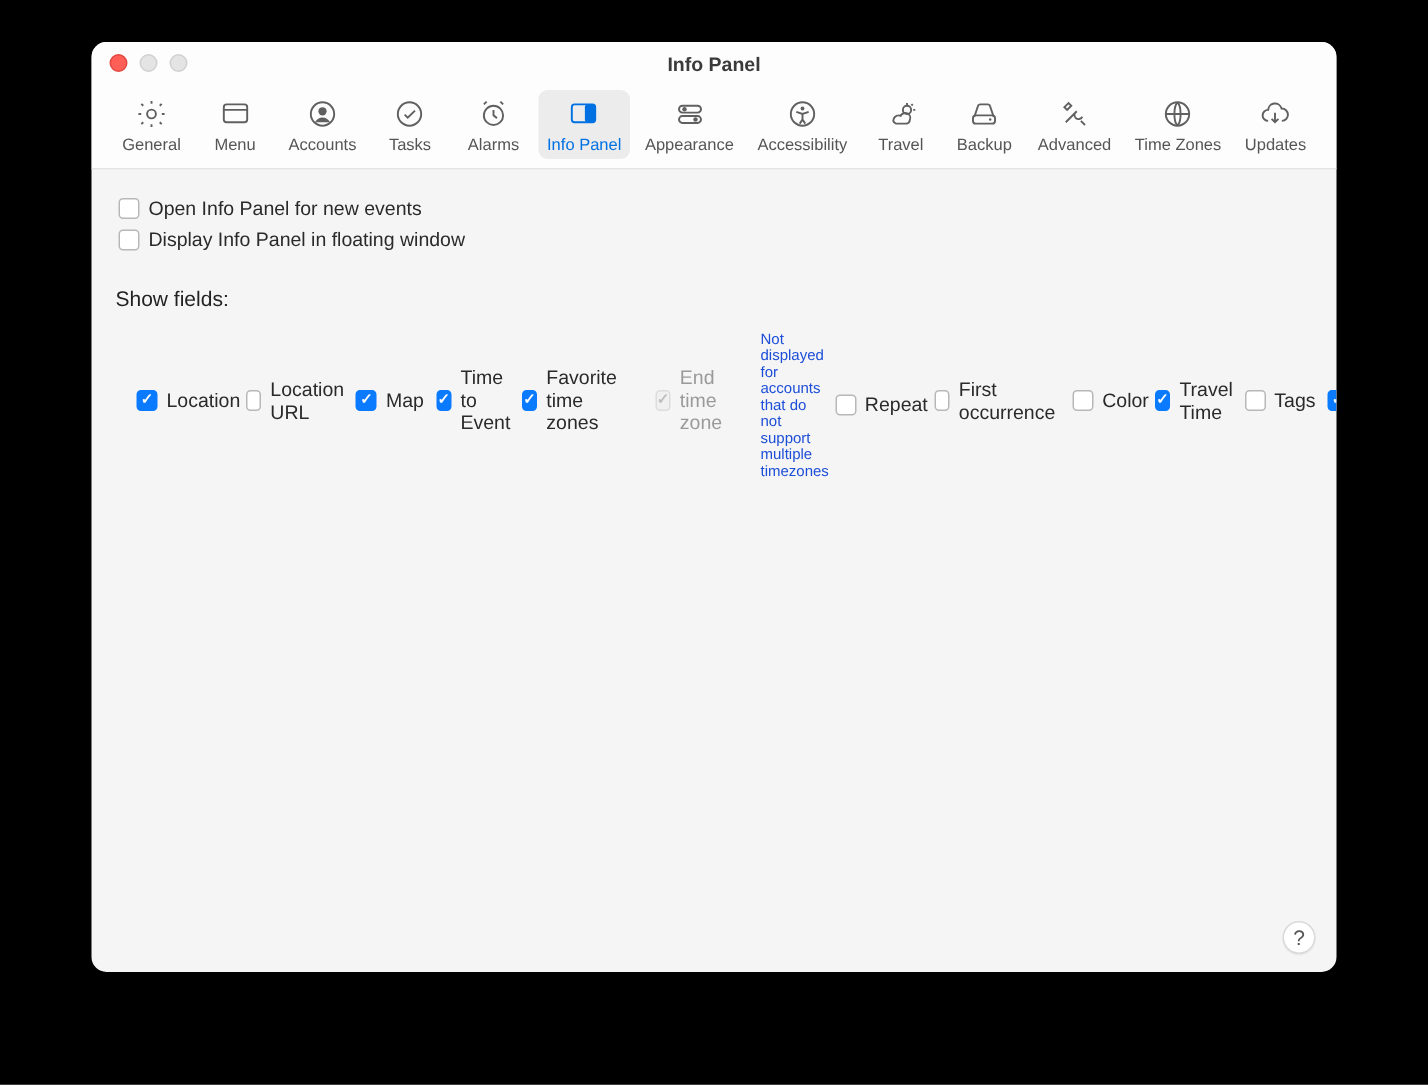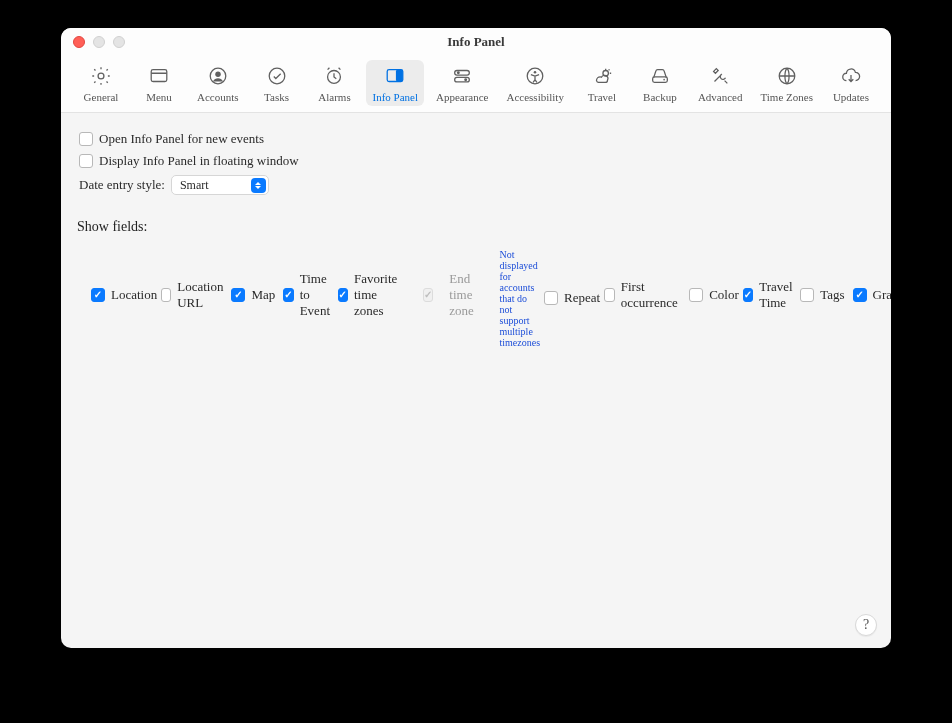--- a/index.html
+++ b/index.html
@@ -1,20 +1,20 @@
 <!DOCTYPE html>
 <html><head>
 <meta charset="utf-8">
 <style>
   * { box-sizing: border-box; margin: 0; padding: 0; }
   html,body { width: 952px; height: 723px; background:#000; font-family:-apple-system,BlinkMacSystemFont,"Helvetica Neue",sans-serif; }
   .window {
     position:absolute; left:61px; top:28px; width:830px; height:620px;
     background:#f5f5f5; border-radius:10px; box-shadow:0 25px 50px rgba(0,0,0,.5);
-    display:flex; flex-direction:column; overflow:hidden;font-family:Liberation Serif, serif;
+    display:flex; flex-direction:column; overflow:hidden;
   }
   .titlebar { height:28px; display:flex; align-items:center; position:relative; background:#fdfdfd; }
   .traffic { display:flex; gap:8px; margin-left:12px;}
   .dot { width:12px; height:12px; border-radius:50%; }
   .dot.red{background:#ff5f57;border:0.5px solid #e24640;}
   .dot.dim{background:#e4e4e4;border:0.5px solid #d0d0d0;}
   .title { position:absolute; left:0; right:0; text-align:center; font-size:13px; font-weight:600; color:#3a3a3a;}
   .toolbar {
     display:flex; justify-content:space-between; padding:4px 14px 6px 14px;
     background:#fdfdfd; border-bottom:1px solid #e3e3e3;
@@ -36,21 +36,21 @@
     display:inline-flex; align-items:center; justify-content:space-between;
     height:20px; padding:0 2px 0 8px; border:1px solid #d6d6d6; border-radius:5px; background:#fff;
     font-size:12px; min-width:98px;
   }
   .select .arrow{width:15px;height:15px;background:#0a7aff;border-radius:4px;display:flex;flex-direction:column;align-items:center;justify-content:center;gap:0px;}
   .select .arrow::before{content:"";width:0;height:0;border-left:3px solid transparent;border-right:3px solid transparent;border-bottom:3px solid #fff;margin-bottom:1px;}
   .select .arrow::after{content:"";width:0;height:0;border-left:3px solid transparent;border-right:3px solid transparent;border-top:3px solid #fff;}
   .section-title{font-size:14px; color:#222; margin:24px 0 12px 0;}
   .fields { padding-left:14px; display:flex; gap:4px;}
   .group-sep{height:1px;background:#dcdcdc;margin:6px 0 6px 0; width:96px;}
-  .indent{margin-left:18px; color:#9a9a9a; display:flex; align-items:center; gap:16px;}
+  .indent{margin-left:18px; color:#9a9a9a; display:flex; align-items:center; gap:6px;}
   .note{margin-left:18px; color:#1d4ed8; font-size:10px; margin-top:2px;}
   .help{
     position:absolute; right:14px; bottom:12px; width:22px;height:22px;border-radius:50%;
     background:#fff;border:1px solid #d9d9d9;display:flex;align-items:center;justify-content:center;
     font-size:14px;color:#555;box-shadow:0 1px 1px rgba(0,0,0,.05);
   }
   .topopts{ padding-left:2px;}
   .faded-row{opacity:.9}
 </style>
 </head>
@@ -195,27 +195,20 @@
 
     <div class="topopts">
       <div class="row">
         <span class="cb"></span>
         <span>Open Info Panel for new events</span>
       </div>
       <div class="row">
         <span class="cb"></span>
         <span>Display Info Panel in floating window</span>
       </div>
-      <div class="row">
-        <span>Date entry style:</span>
-        <span class="select">
-          <span>Smart</span>
-          <span class="arrow"></span>
-        </span>
-      </div>
     </div>
 
     <div class="section-title">Show fields:</div>
 
     <div class="fields">
       <div class="row">
           <span class="cb checked"></span>
           <span>Location</span>
         </div>
       <div class="row">

